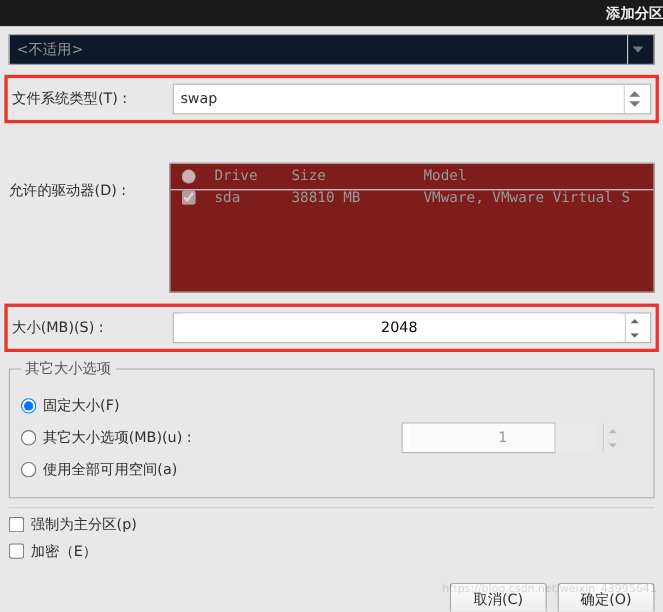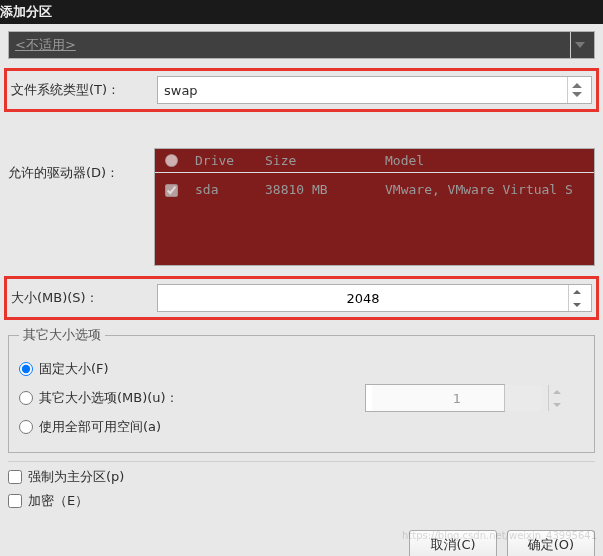--- a/index.html
+++ b/index.html
@@ -11,21 +11,21 @@
       height: 556px;
       overflow: hidden;
       color: #2e2e2e;
     }
     .titlebar {
       background: #1a1a1a;
       color: #eee;
       height: 24px;
       display: flex;
       align-items: center;
-      justify-content: flex-start;
+      justify-content: flex-end;
       font-weight: bold;
       font-size: 13px;
     }
     .content {
       padding: 6px 8px 4px 8px;
       background: #e8e8e8;
     }
     .row {
       display: flex;
       align-items: center;
@@ -45,22 +45,21 @@
       border: 1px solid #b0b0b0;
       background: #fff;
       padding: 0 6px;
       display: flex;
       align-items: center;
       position: relative;
       font-size: 13px;
     }
     .combo.disabled {
       color: #999;
-      background: #404040;
-      text-decoration: underline;
+      background: #0f172a;
     }
     .combo .caret {
       margin-left: auto;
       width: 18px;
       height: 100%;
       display: flex;
       align-items: center;
       justify-content: center;
       border-left: 1px solid #ccc;
     }
@@ -111,21 +110,21 @@
       align-items: center;
     }
     .dh-cell { padding: 0 8px; }
     .dh-check { width: 32px; display:flex; justify-content:center; }
     .dh-drive { width: 70px; }
     .dh-size { width: 120px; }
     .dh-model { flex: 1; }
     .drives-row {
       display: flex;
       height: 24px;
-      align-items: flex-end;
+      align-items: flex-start;
     }
     .drchk {
       width: 32px; display:flex; justify-content:center;
     }
     .allow-row {
       display:flex;
       align-items:flex-start;
       margin-bottom: 8px;
     }
     .allow-row .label-col { padding-top: 46px; }

